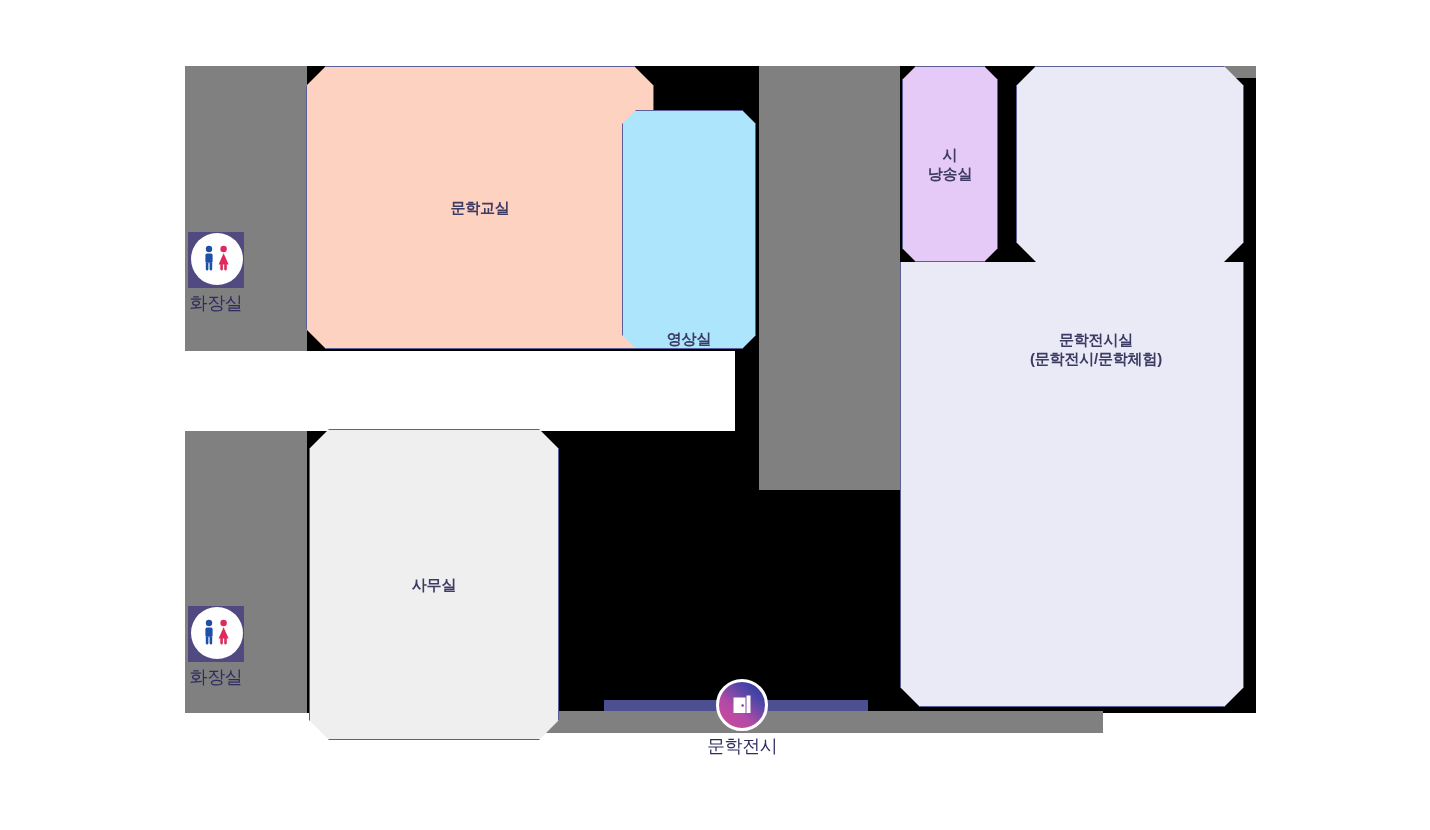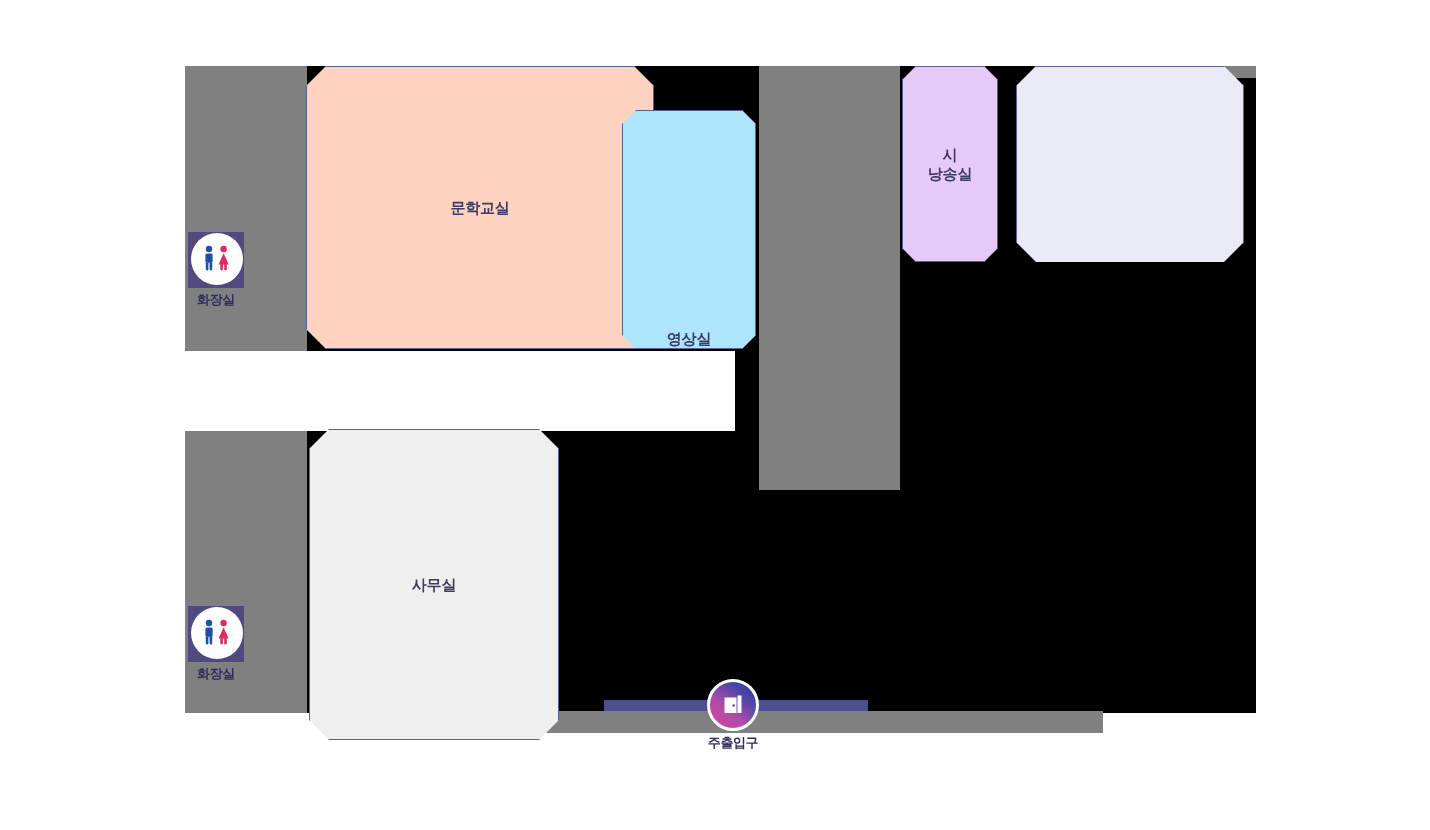--- a/index.html
+++ b/index.html
@@ -71,22 +71,22 @@
 
   
   .marker {
     position: absolute;
     display: flex;
     flex-direction: column;
     align-items: center;
   }
   .marker-caption {
     margin-top: 3px;
-    font-size: 13px;
-    font-weight: 700;
+    font-size: 18px;
+    font-weight: 400;
     color: #2e2c5e;
     letter-spacing: -0.4px;
     white-space: nowrap;
   }
 
   
   .restroom-badge {
     position: relative;
     width: 56px;
     height: 56px;
@@ -148,20 +148,25 @@
   <div class="room bevel-14" style="left:622px; top:110px; width:134px; height:239px; background:#ade5fc; font-size:15px;align-items:flex-end;">
     <span class="room-label">영상실</span>
   </div>
 
   <div class="room bevel-14" style="left:902px; top:66px; width:96px; height:196px; background:#e5caf7; font-size:15px;">
     <span class="room-label">시
 낭송실</span>
   </div>
 
   <div class="room bevel-20" style="left:1016px; top:66px; width:228px; height:196px; background:#eaeaf7; border-bottom:none; font-size:15px;">
+  </div>
+  <div class="room" style="left:900px; top:262px; width:344px; height:445px; background:#eaeaf7; border-top:none; font-size:15px;
+              clip-path: polygon(20px 0, 100% 0, 100% calc(100% - 20px), calc(100% - 20px) 100%, 20px 100%, 0 calc(100% - 20px), 0 0);">
+    <span class="room-label" style="transform: translate(24px, -135px);">문학전시실
+(문학전시/문학체험)</span>
   </div>
 
   <div class="room bevel-20" style="left:309px; top:429px; width:250px; height:311px; background:#efeff0; font-size:15px;">
     <span class="room-label">사무실</span>
   </div>
 
   <div class="marker" style="left:188px; top:232px;">
     <div class="restroom-badge">
       <div class="restroom-disc">
         <svg width="34" height="30" viewBox="0 0 34 30">
@@ -208,16 +213,16 @@
   <div class="entry-bar" style="left:604px; top:700px; width:264px; height:11px;"></div>
 
   <div class="marker" style="left:707px; top:679px;">
     <div class="entrance-badge">
       <svg width="26" height="26" viewBox="0 0 26 26">
         <rect x="4.5" y="5.5" width="12" height="15.5" fill="#ffffff"></rect>
         <rect x="17.5" y="3.5" width="4" height="17.5" fill="#ffffff"></rect>
         <circle cx="13.6" cy="13.6" r="1.25" fill="#7b3f9a"></circle>
       </svg>
     </div>
-    <div class="marker-caption">주출입구</div>
+    <div class="marker-caption">문학전시</div>
   </div>
 
 </div>
 
 </body></html>

